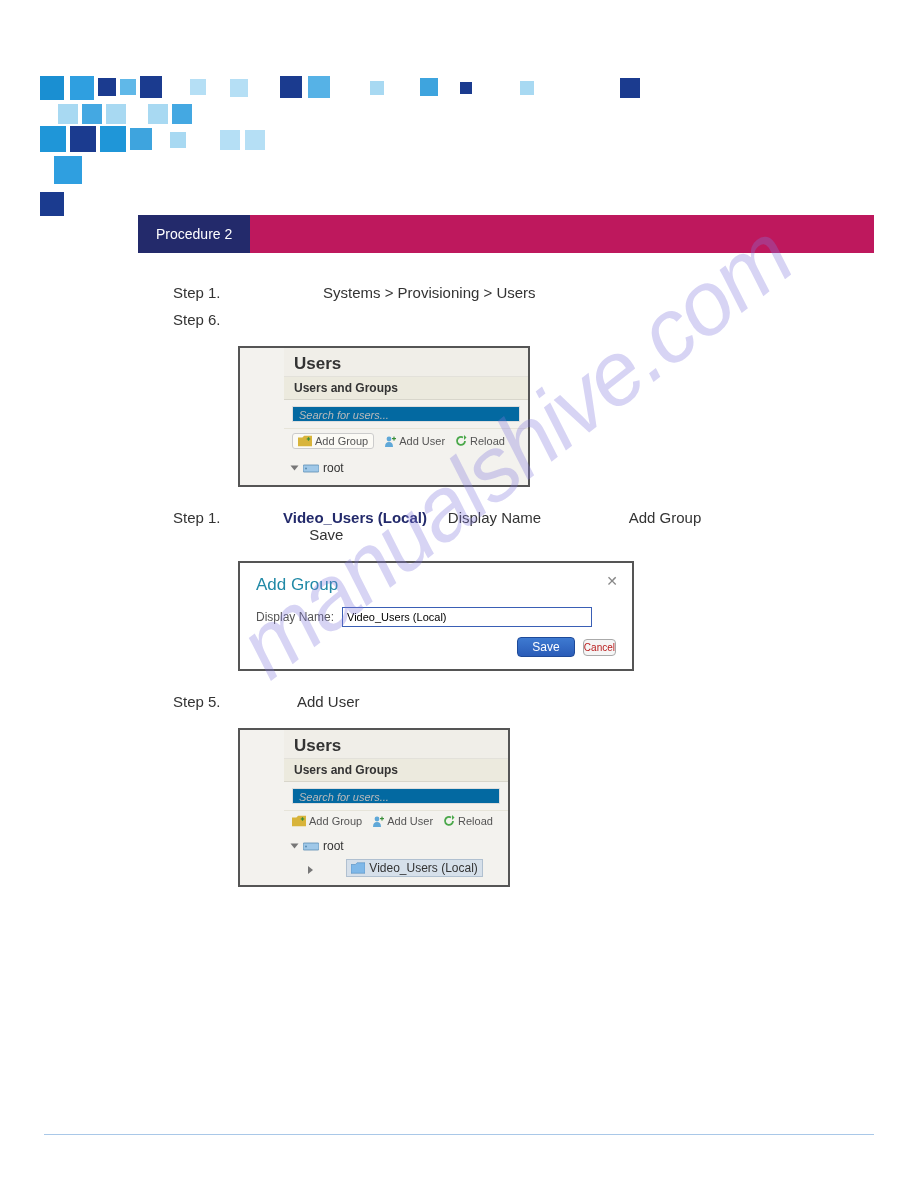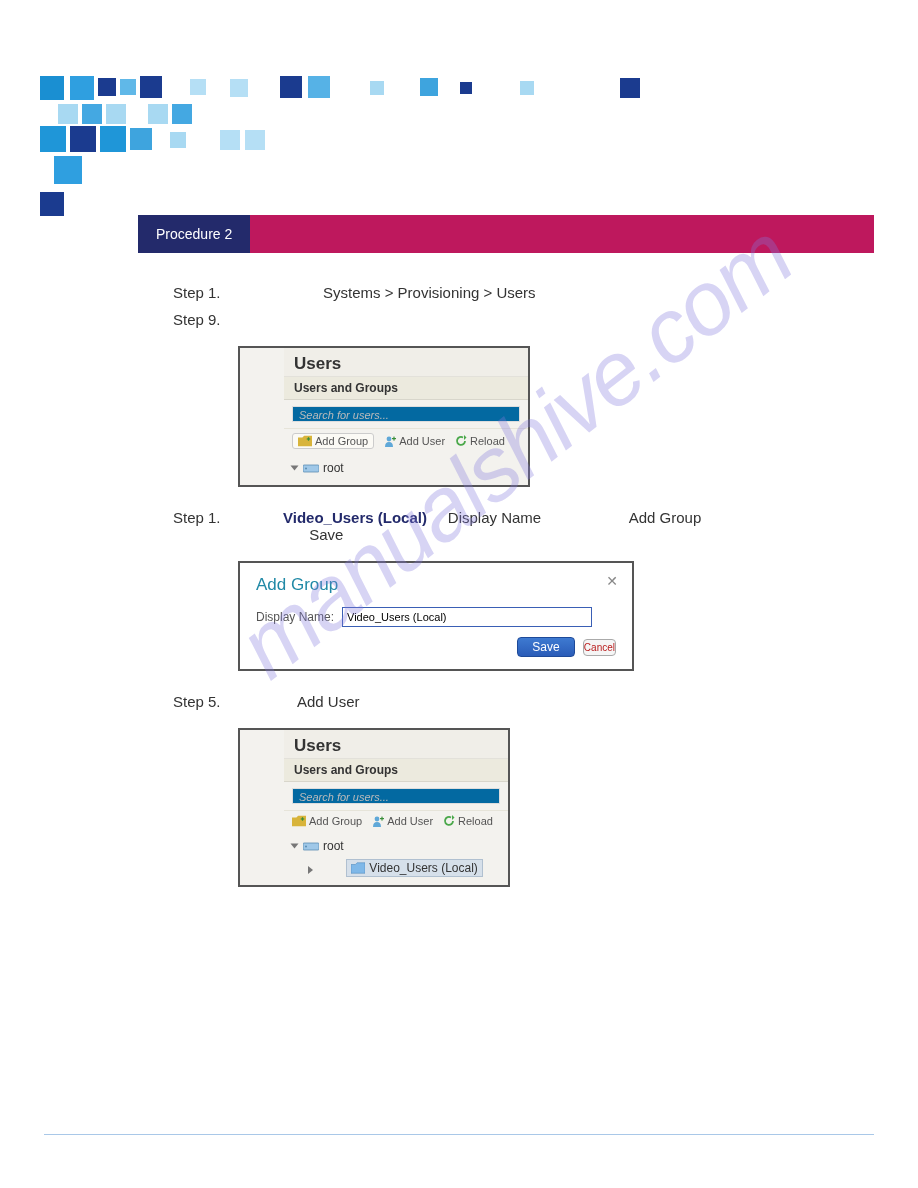--- a/index.html
+++ b/index.html
@@ -129,21 +129,21 @@
 <div class="content">
 
   
   <div class="step-row">
     <span class="step-label">Step 1.</span>
     <span class="step-body" style="padding-left:40px">Systems &gt; Provisioning &gt; Users</span>
   </div>
 
   
   <div class="step-row">
-    <span class="step-label">Step 9.</span>
+    <span class="step-label">Step 6.</span>
   </div>
 
   
   <div class="panel panel1">
     <div class="p-title">Users</div>
     <div class="p-sub">Users and Groups</div>
     <div class="search-box">Search for users...</div>
     <div class="toolbar">
       <span class="btn-sm">
         <svg class="icon-folder" viewBox="0 0 16 12">

